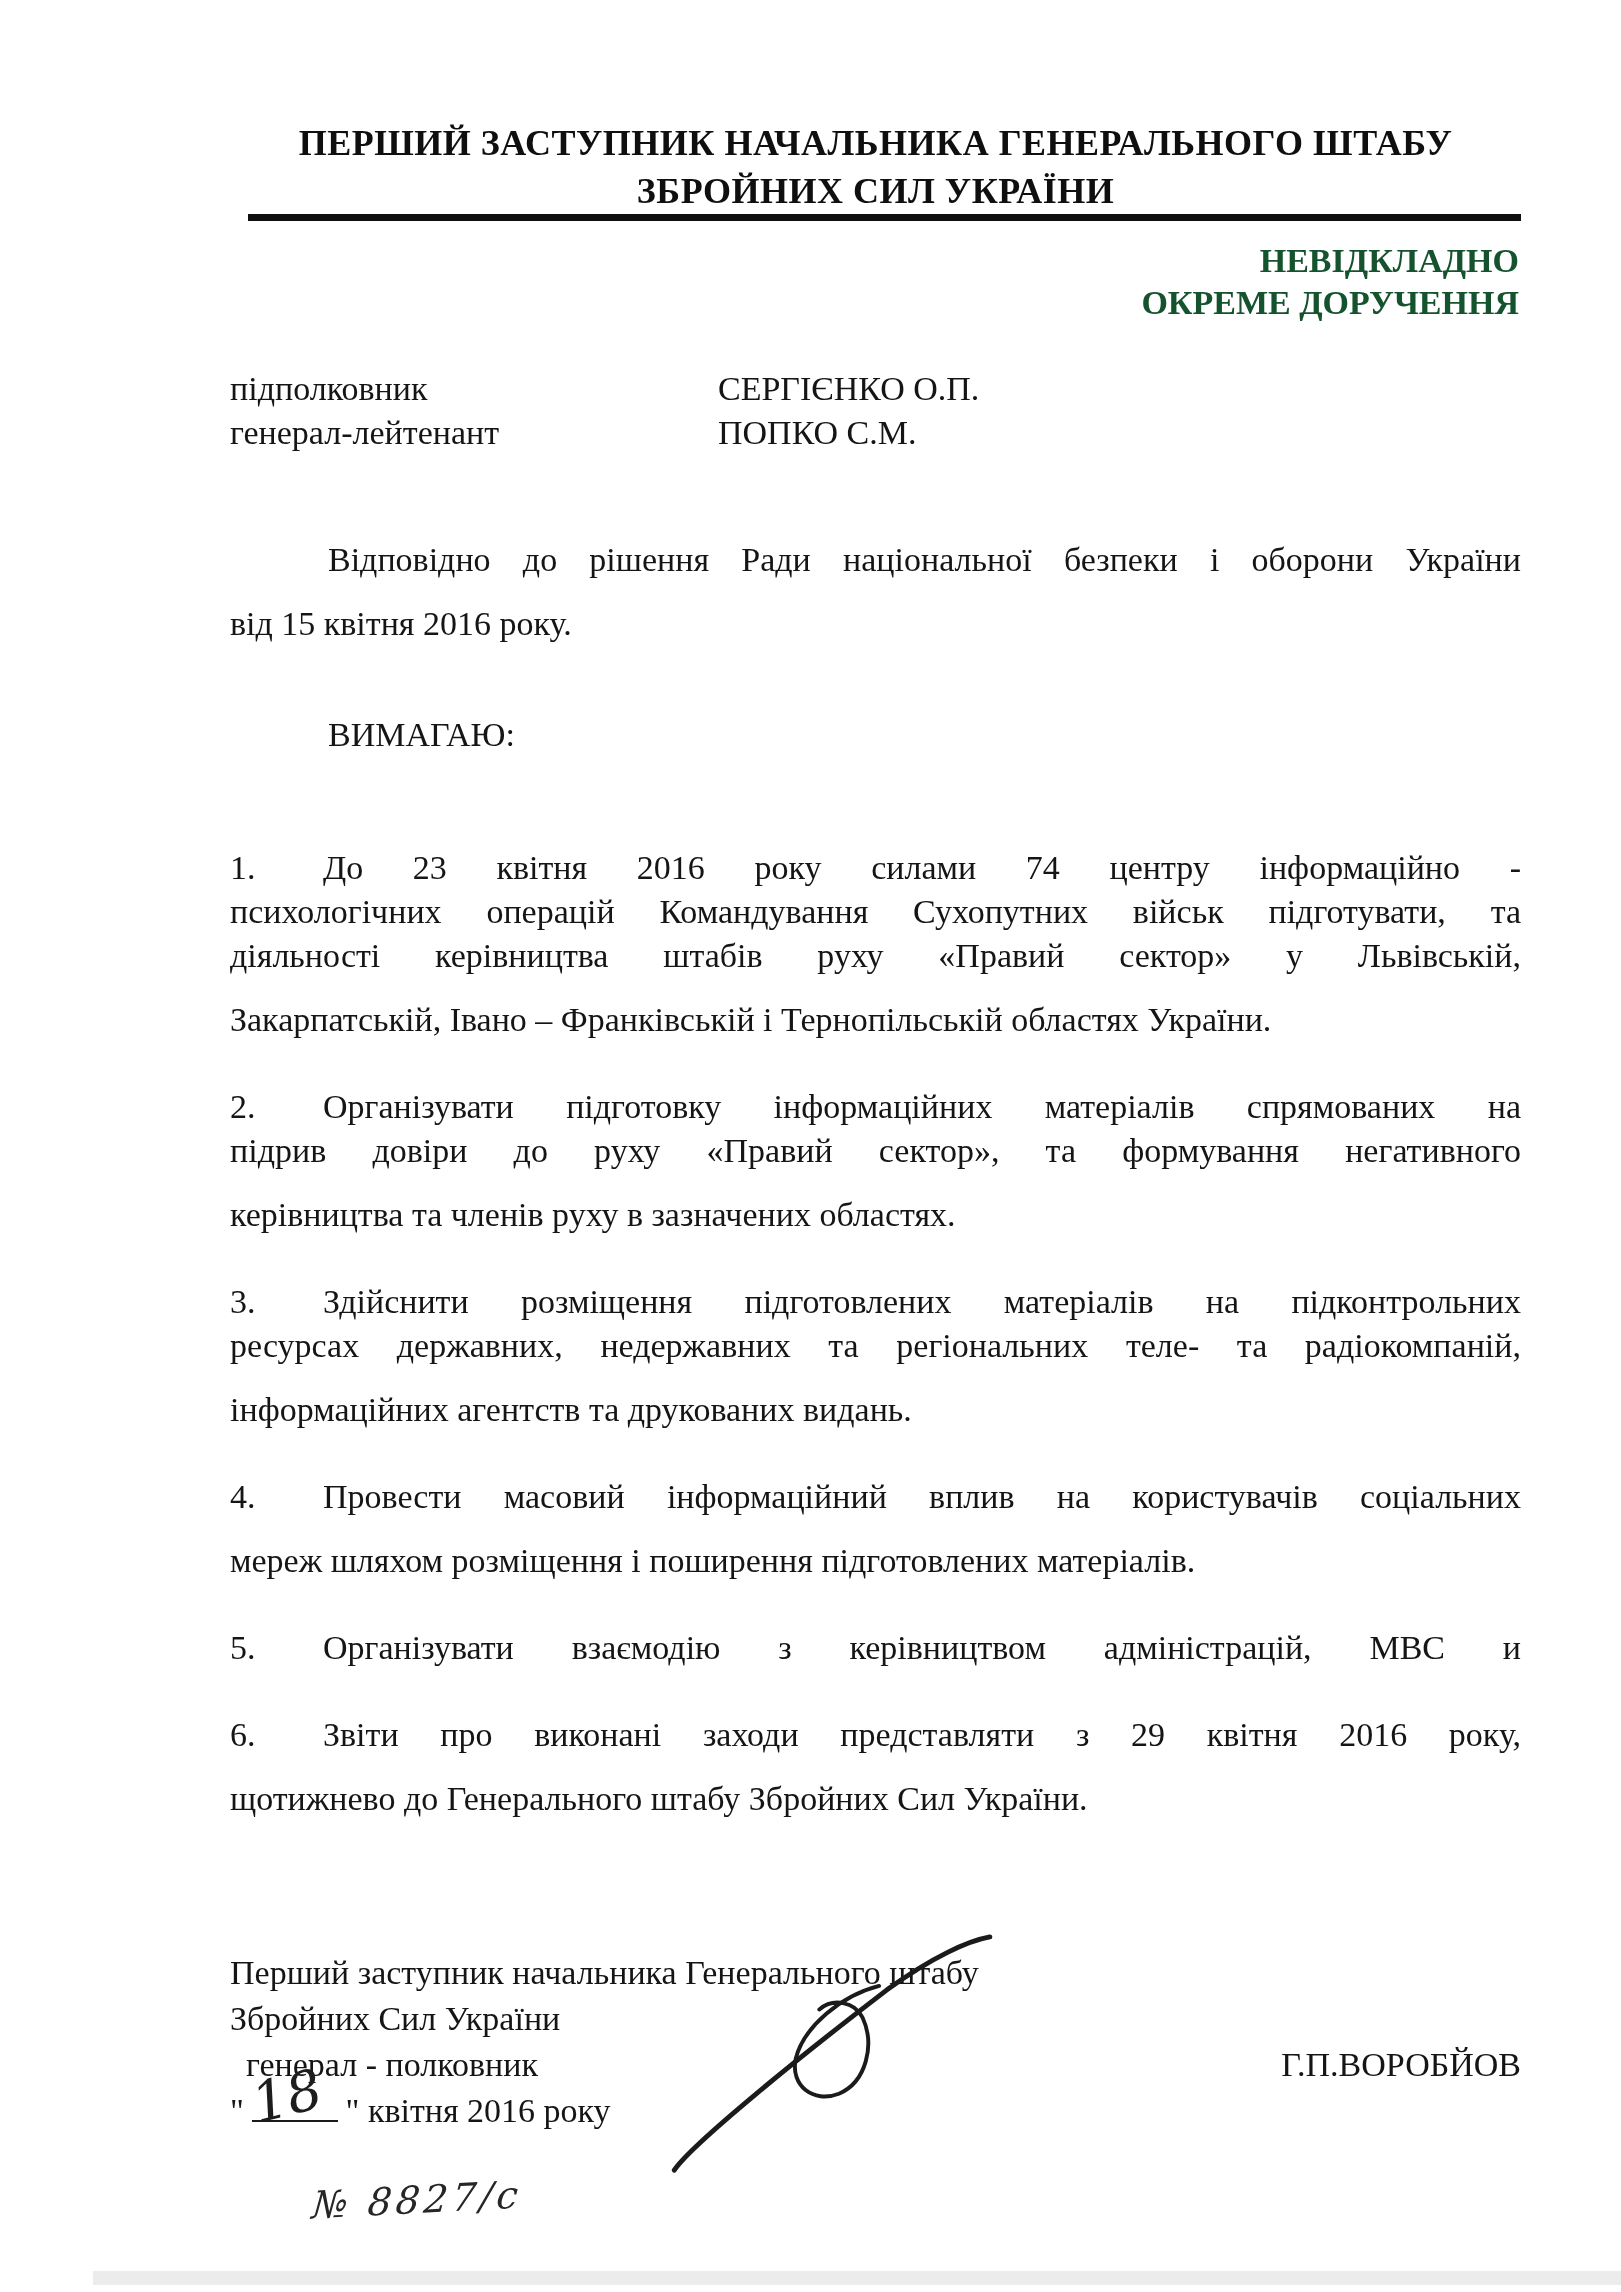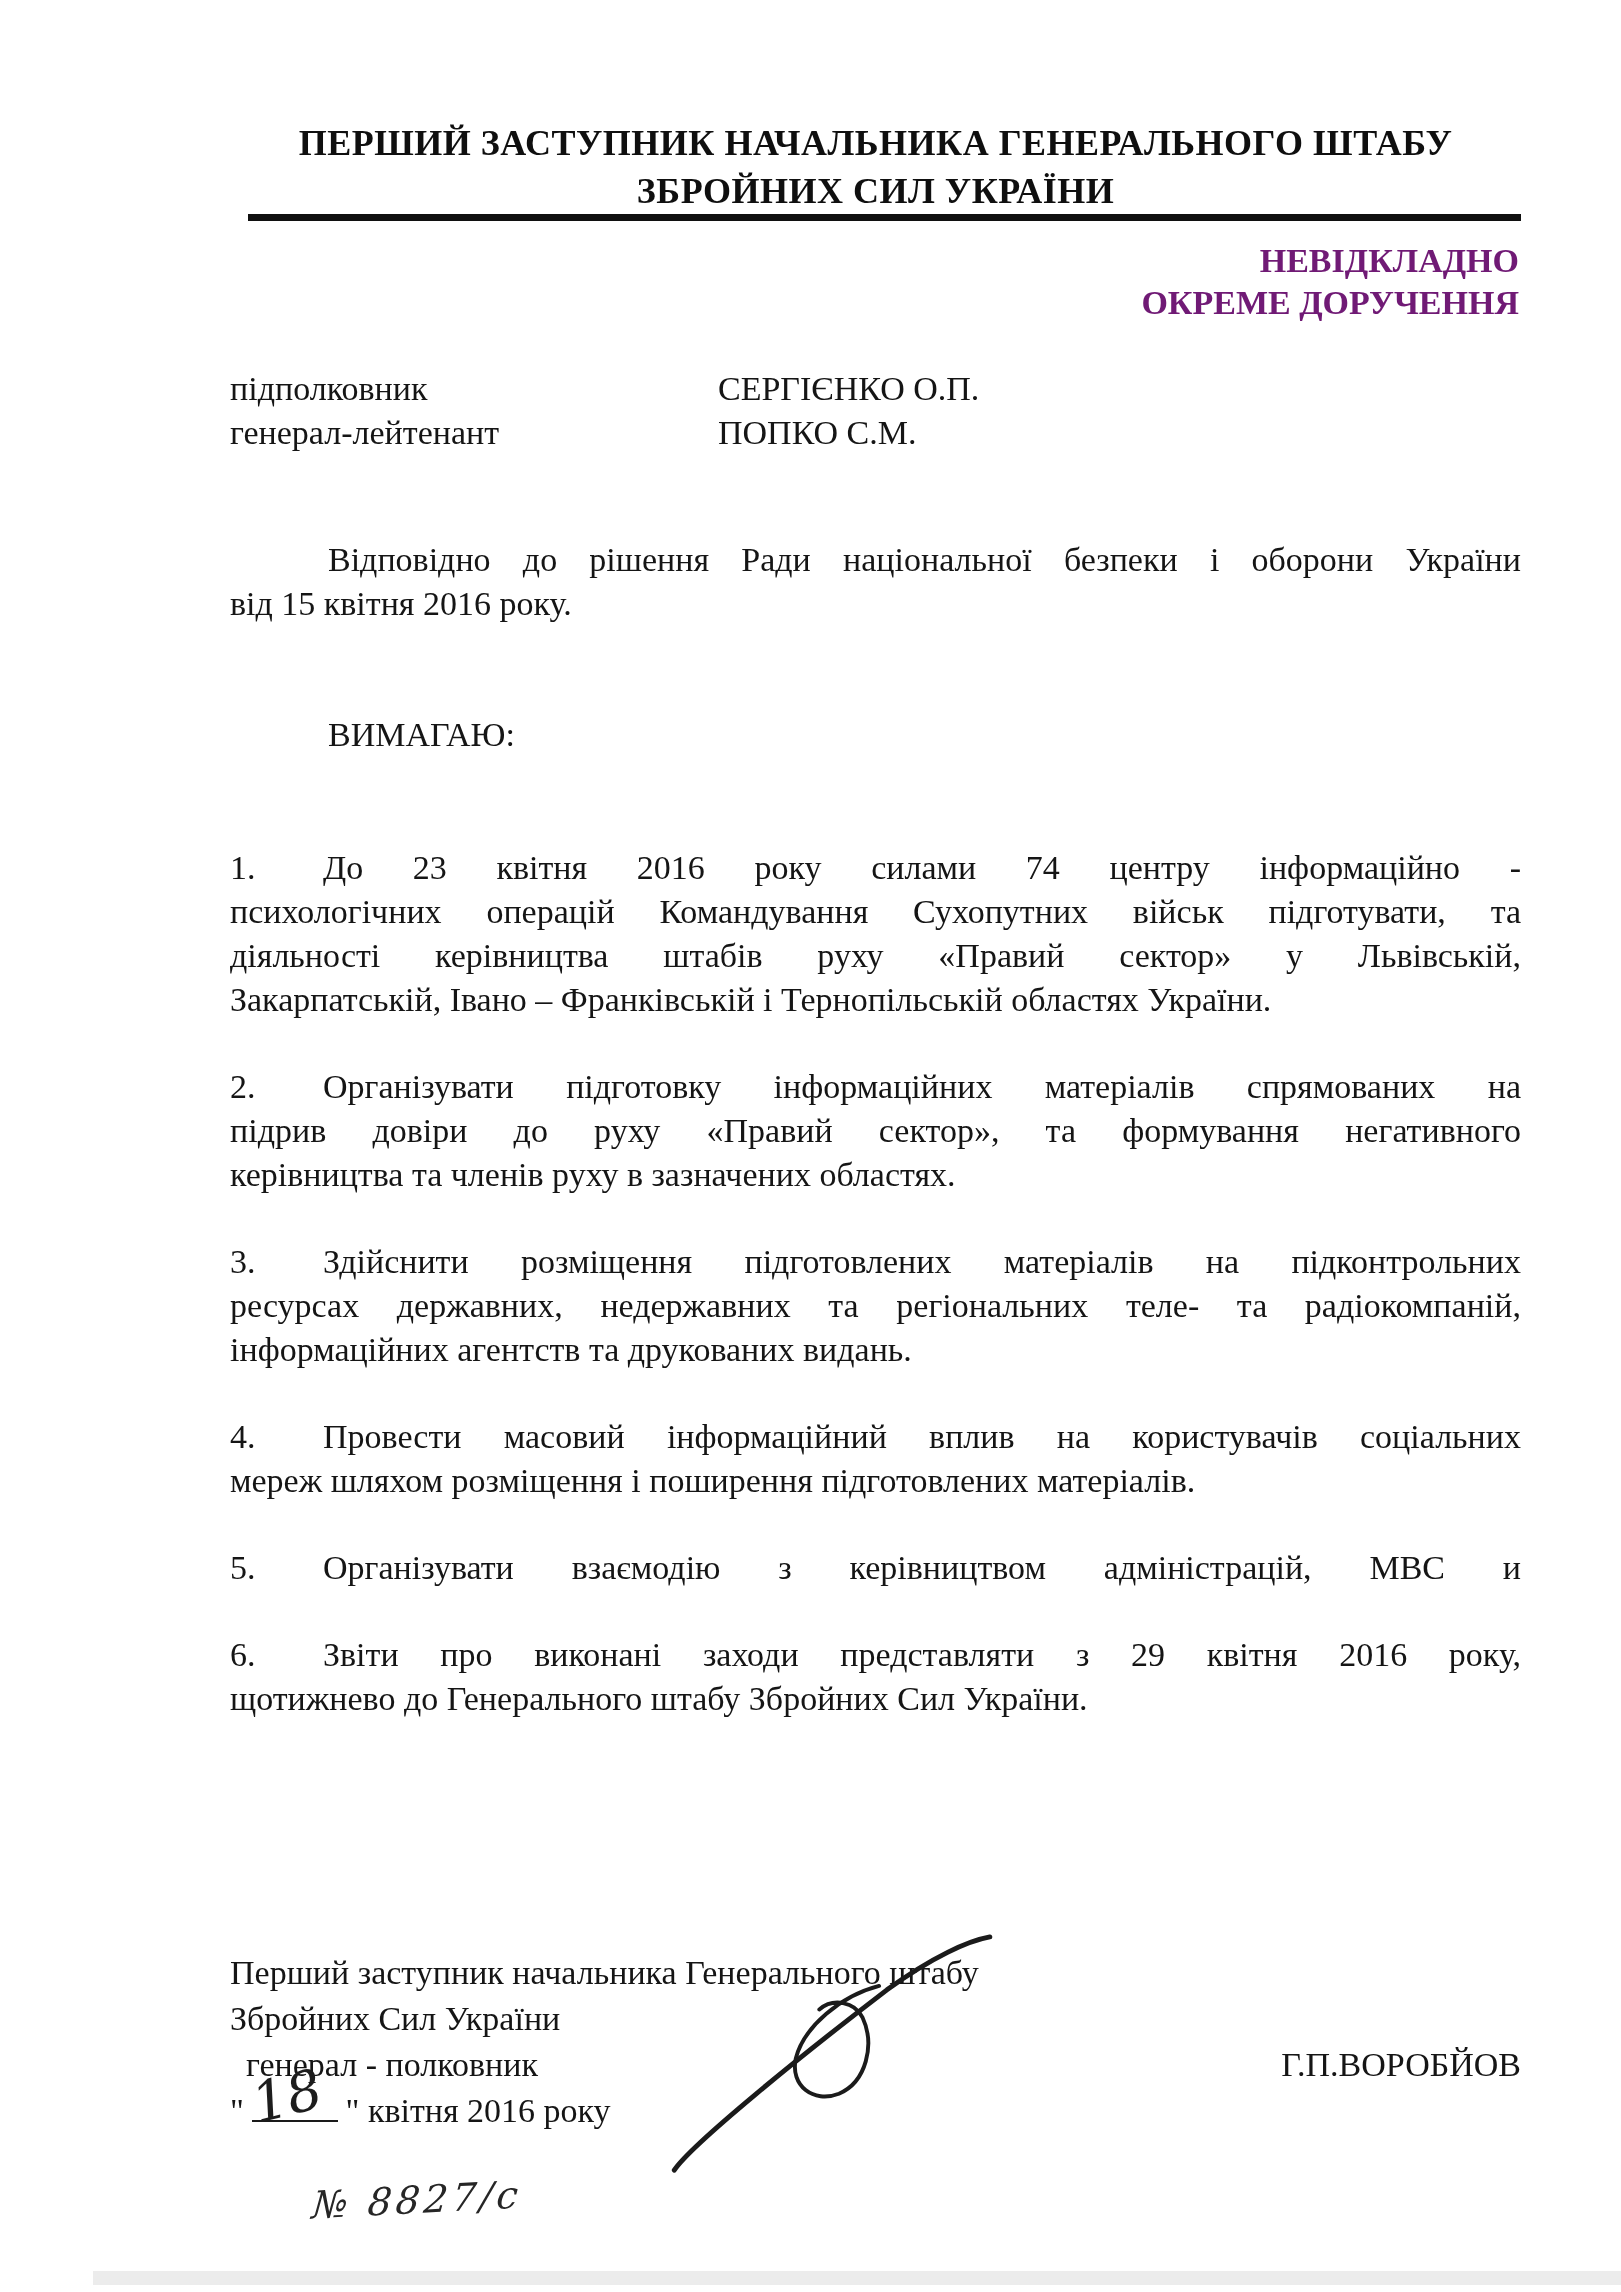--- a/index.html
+++ b/index.html
@@ -7,33 +7,33 @@
     position:relative;width:1621px;height:2293px;background:#ffffff;overflow:hidden;
     font-family:"Liberation Serif", serif;color:#151515;
   }
   .title{
     position:absolute;left:230px;top:119px;width:1291px;text-align:center;
     font-weight:700;font-size:36px;line-height:48px;letter-spacing:0.5px;color:#0f0f0f;
   }
   .rule{position:absolute;left:248px;top:214px;width:1273px;height:6.9px;background:#101010;}
   .urgency{
     position:absolute;right:102px;top:240px;text-align:right;
-    font-weight:700;font-size:34px;line-height:42px;color:#701a75;
+    font-weight:700;font-size:34px;line-height:42px;color:#14532d;
   }
   .addressees{position:absolute;left:230px;top:367px;width:1291px;font-size:34px;line-height:44px;}
   .addr-rank{display:inline-block;width:488px;}
   .preamble{position:absolute;left:230px;top:538px;width:1291px;font-size:34px;line-height:44px;}
   .preamble .jline{padding-left:98px;}
   .demand{position:absolute;left:328px;top:716px;font-size:34px;}
   .items{position:absolute;left:230px;top:846px;width:1291px;font-size:34px;line-height:44px;}
   .item{margin-bottom:43px;}
   .item:last-child{margin-bottom:0;}
   .num{display:inline-block;width:93px;}
   .jline{text-align:justify;text-align-last:justify;}
-  .lline{text-align:center;text-align-last:left;}
+  .lline{text-align:center;text-align-last:left;margin-top:20px;}
   .sig{position:absolute;left:230px;top:1950px;width:1291px;font-size:34px;line-height:46px;}
   .sig-row{display:flex;justify-content:space-between;margin-left:16px;}
   .date-blank{
     display:inline-block;width:86px;height:29px;border-bottom:2.9px solid #1a1a1a;
     position:relative;margin:0 7.8px;vertical-align:baseline;
   }
   .hand-day{
     position:absolute;left:0px;top:-17.6px;font-size:55px;font-style:italic;color:#1d1d1d;
     transform:rotate(-14deg);font-family:"DejaVu Serif", serif;
   }

